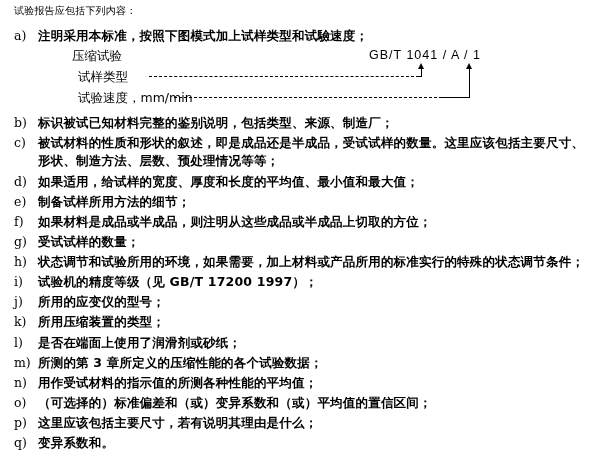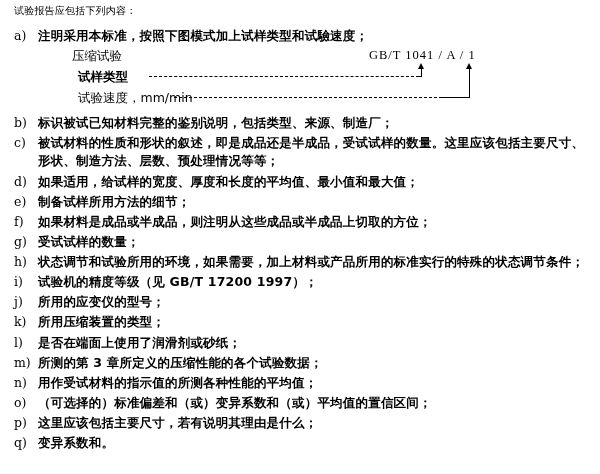--- a/index.html
+++ b/index.html
@@ -65,30 +65,29 @@
     white-space: nowrap;
   }
   .fig-compress {
     left: 48px;
     top: 0px;
     margin-left: 10px;
   }
   .fig-type {
     left: 64px;
     top: 21px;
-    font-weight: bold;
   }
   .fig-speed {
     left: 64px;
     top: 42px;
   }
   .fig-code {
     left: 355px;
     top: 0px;
-    font-family: Liberation Serif, serif;
+    font-family: Liberation Sans, sans-serif;
     letter-spacing: 1px;
   }
   .lead1 {
     position: absolute;
     left: 135px;
     top: 28px;
     width: 270px;
     border-top: 1px dashed #000;
     height: 0;
   }

